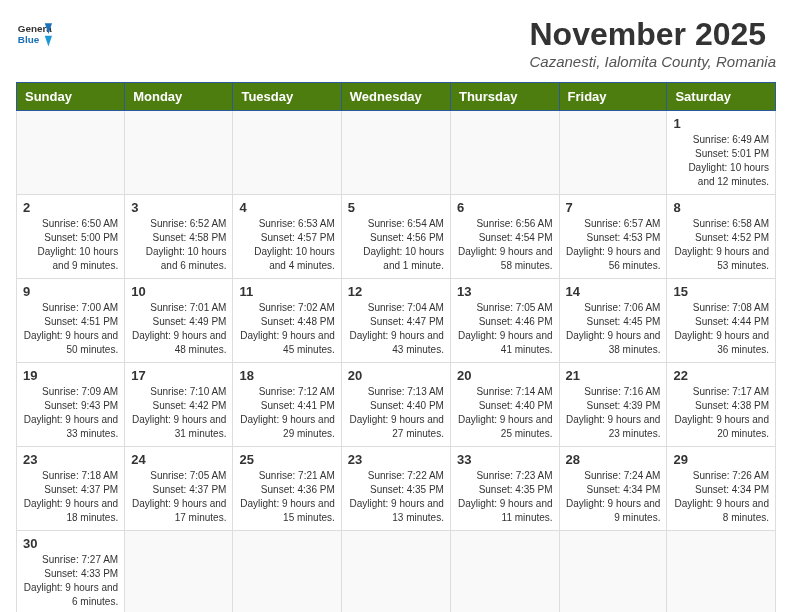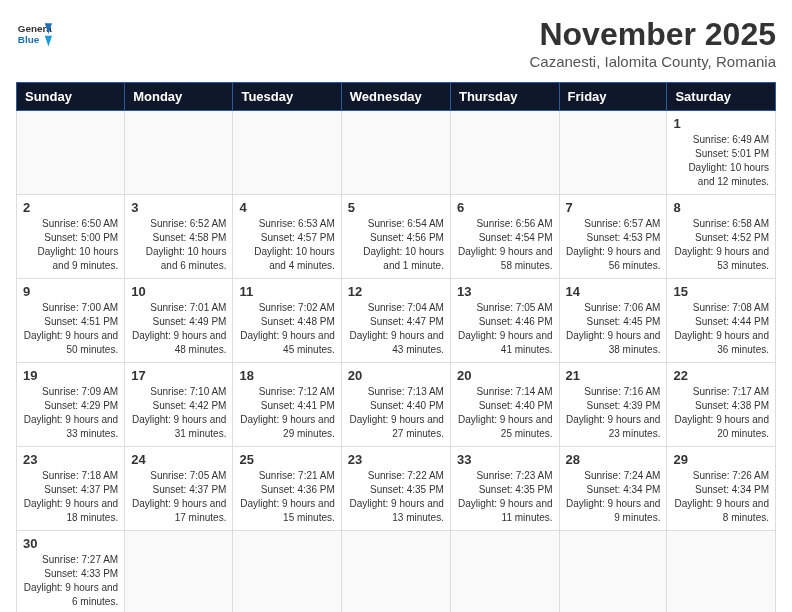--- a/index.html
+++ b/index.html
@@ -19,38 +19,38 @@
     .logo {
       display: flex;
       align-items: center;
       gap: 4px;
     }
     .logo-icon {
       width: 36px;
       height: 36px;
     }
     .title-block {
-      text-align: right;
     }
     .month-title {
       font-size: 32px;
       font-weight: bold;
       color: #333;
     }
     .location-title {
       font-size: 15px;
       color: #555;
+      font-style: italic;
     }
     .calendar-table {
       width: 100%;
       border-collapse: collapse;
       border: 1px solid #ccc;
     }
     .calendar-table th {
-      background-color: #0f172a;
+      background-color: #4d7c0f;
       color: #fff;
       text-align: left;
       padding: 6px 8px;
       font-size: 13px;
       font-weight: bold;
       border: 1px solid #2a5a9a;
     }
     .calendar-table td {
       vertical-align: top;
       padding: 5px 6px;
@@ -211,21 +211,21 @@
           <span class="day-number">15</span>
           <div class="day-info">Sunrise: 7:08 AM
 Sunset: 4:44 PM
 Daylight: 9 hours and 36 minutes.</div>
         </td>
       </tr>
       <tr>
         <td>
           <span class="day-number">19</span>
           <div class="day-info">Sunrise: 7:09 AM
-Sunset: 4:29 PM
+Sunset: 9:43 PM
 Daylight: 9 hours and 33 minutes.</div>
         </td>
         <td>
           <span class="day-number">17</span>
           <div class="day-info">Sunrise: 7:10 AM
 Sunset: 4:42 PM
 Daylight: 9 hours and 31 minutes.</div>
         </td>
         <td>
           <span class="day-number">18</span>

